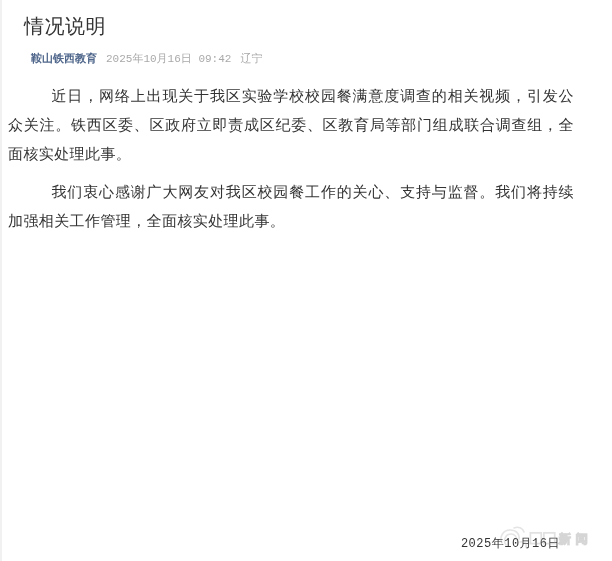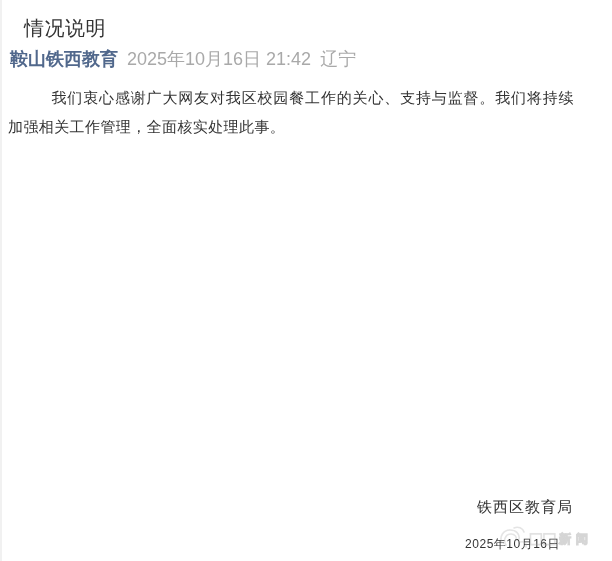--- a/index.html
+++ b/index.html
@@ -6,21 +6,21 @@
     margin: 0;
     padding: 0;
     background: #ffffff;
   }
   .page {
     position: relative;
     width: 612px;
     height: 561px;
     background: #ffffff;
     overflow: hidden;
-    font-family: Liberation Sans, sans-serif;
+    font-family: Liberation Mono, monospace;
     color: #333333;
   }
   
   .page::before {
     content: "";
     position: absolute;
     left: 0; top: 0; bottom: 0;
     width: 2px;
     background: #ebebeb;
     opacity: 0.7;
@@ -31,22 +31,22 @@
     font-size: 20px;
     line-height: 26px;
     font-weight: 500;
     color: #333333;
     letter-spacing: 0.5px;
   }
   .byline {
     display: flex;
     align-items: flex-start;
     gap: 9px;
-    padding: 9px 38px 0 10px;
-    font-size: 18px;
+    padding: 9px 38px 0 31px;
+    font-size: 11px;
     line-height: 18px;
   }
   .author-link {
     color: #51688c;
     font-weight: 600;
     text-decoration: none;
     cursor: pointer;
   }
   .meta-text {
     color: #a9a9a9;
@@ -118,29 +118,29 @@
 </style>
 </head>
 <body>
 
 <div class="page">
 
   <h1 class="page-title">情况说明</h1>
 
   <div class="byline">
     <a class="author-link">鞍山铁西教育</a>
-    <span class="meta-text">2025年10月16日 21:42</span>
+    <span class="meta-text">2025年10月16日 09:42</span>
     <span class="meta-text">辽宁</span>
   </div>
 
   <div class="statement-body">
+    <p>近日，网络上出现关于我区实验学校校园餐满意度调查的相关视频，引发公众关注。铁西区委、区政府立即责成区纪委、区教育局等部门组成联合调查组，全面核实处理此事。</p>
     <p>我们衷心感谢广大网友对我区校园餐工作的关心、支持与监督。我们将持续加强相关工作管理，全面核实处理此事。</p>
   </div>
 
-  <div class="signature-name">铁西区教育局</div>
 
   <div class="signature-date">2025年10月16日</div>
 
   <div class="watermark">
     <svg class="watermark-logo" viewBox="0 0 34 32" xmlns="http://www.w3.org/2000/svg">
       <g fill="none" stroke="rgba(165,165,165,0.6)" stroke-width="1.6" stroke-linecap="round">
         <path d="M8 20 C 5 14, 9 7, 16 7 C 22 7, 26 11, 25 16"></path>
         <path d="M12 22 C 9 18, 11 11, 17 11 C 21 11, 23 14, 22 17"></path>
         <path d="M20 5 C 24 3, 29 5, 30 9"></path>
         <path d="M26 19 C 30 18, 33 20, 32 24"></path>

